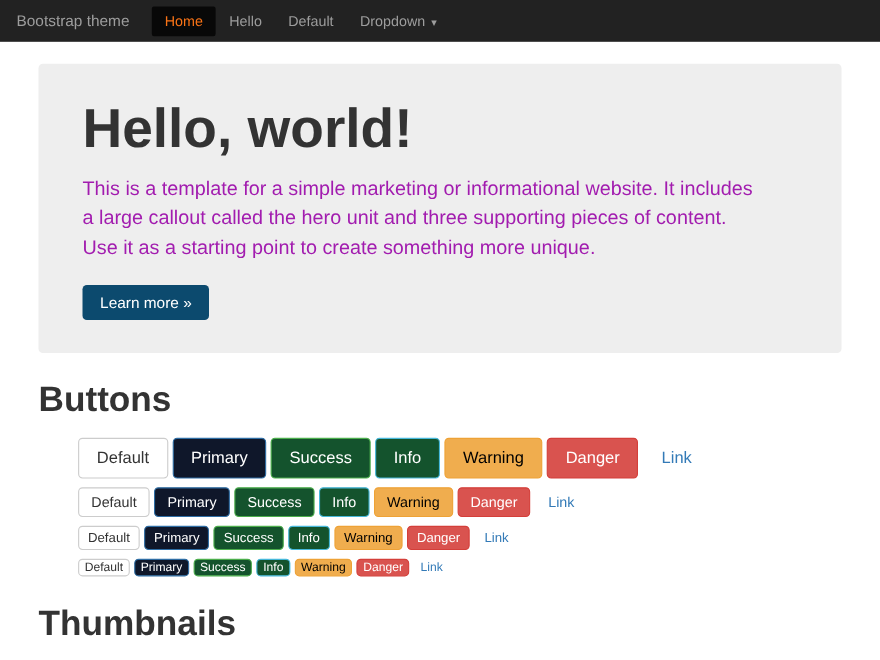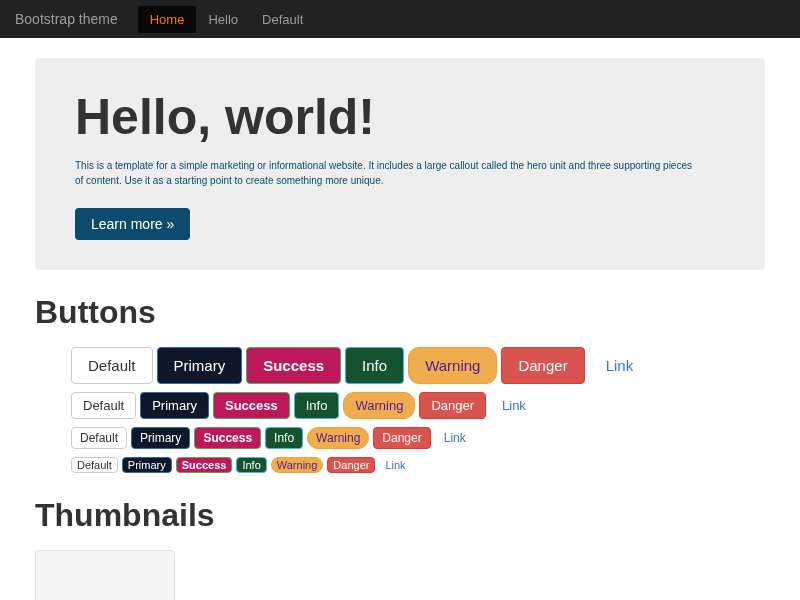--- a/index.html
+++ b/index.html
@@ -53,22 +53,22 @@
       padding: 30px 40px;
       margin-bottom: 24px;
     }
     .jumbotron h1 {
       font-size: 50px;
       font-weight: bold;
       color: #333;
       margin-bottom: 12px;
     }
     .jumbotron p {
-      font-size: 10px;
-      color: #0c4a6e;
+      font-size: 18px;
+      color: #a21caf;
       margin-bottom: 20px;
       max-width: 620px;
       line-height: 1.5;
     }
     .btn-learn-more {
       background-color: #0c4a6e;
       color: #fff;
       border: none;
       padding: 8px 16px;
       font-size: 14px;
@@ -122,23 +122,23 @@
       font-size: 12px;
     }
     
     .btn-xs {
       padding: 1px 5px;
       font-size: 11px;
     }
 
     .btn-default { background-color: #fff; color: #333; border-color: #ccc; }
     .btn-primary { background-color: #0f172a; color: #fff; border-color: #2e6da4; }
-    .btn-success { background-color: #be185d; color: #fff; border-color: #4cae4c; font-weight: bold; }
+    .btn-success { background-color: #14532d; color: #fff; border-color: #4cae4c; }
     .btn-info    { background-color: #14532d; color: #fff; border-color: #46b8da; }
-    .btn-warning { background-color: #f0ad4e; color: #4c1d95; border-color: #eea236; border-radius: 11px; }
+    .btn-warning { background-color: #f0ad4e; color: #000000; border-color: #eea236; }
     .btn-danger  { background-color: #d9534f; color: #fff; border-color: #d43f3a; }
     .btn-link    { background: none; border-color: transparent; color: #337ab7; text-decoration: none; }
 
     
     .thumbnails-section { margin-bottom: 24px; }
     .thumbnail-box {
       width: 140px;
       height: 110px;
       border: 1px solid #ddd;
       border-radius: 4px;
@@ -157,20 +157,23 @@
   <a class="navbar-brand">Bootstrap theme</a>
   <ul class="navbar-nav">
     <li class="active">
       <a>Home</a>
     </li>
     <li>
       <a>Hello</a>
     </li>
     <li>
       <a>Default</a>
+    </li>
+    <li>
+      <a>Dropdown <span class="dropdown-arrow">▾</span></a>
     </li>
   </ul>
 </nav>
 
 <div class="container">
 
   <div class="jumbotron">
     <h1>Hello, world!</h1>
     <p>This is a template for a simple marketing or informational website. It includes a large callout called the hero unit and three supporting pieces of content. Use it as a starting point to create something more unique.</p>
     <a class="btn-learn-more">Learn more »</a>

